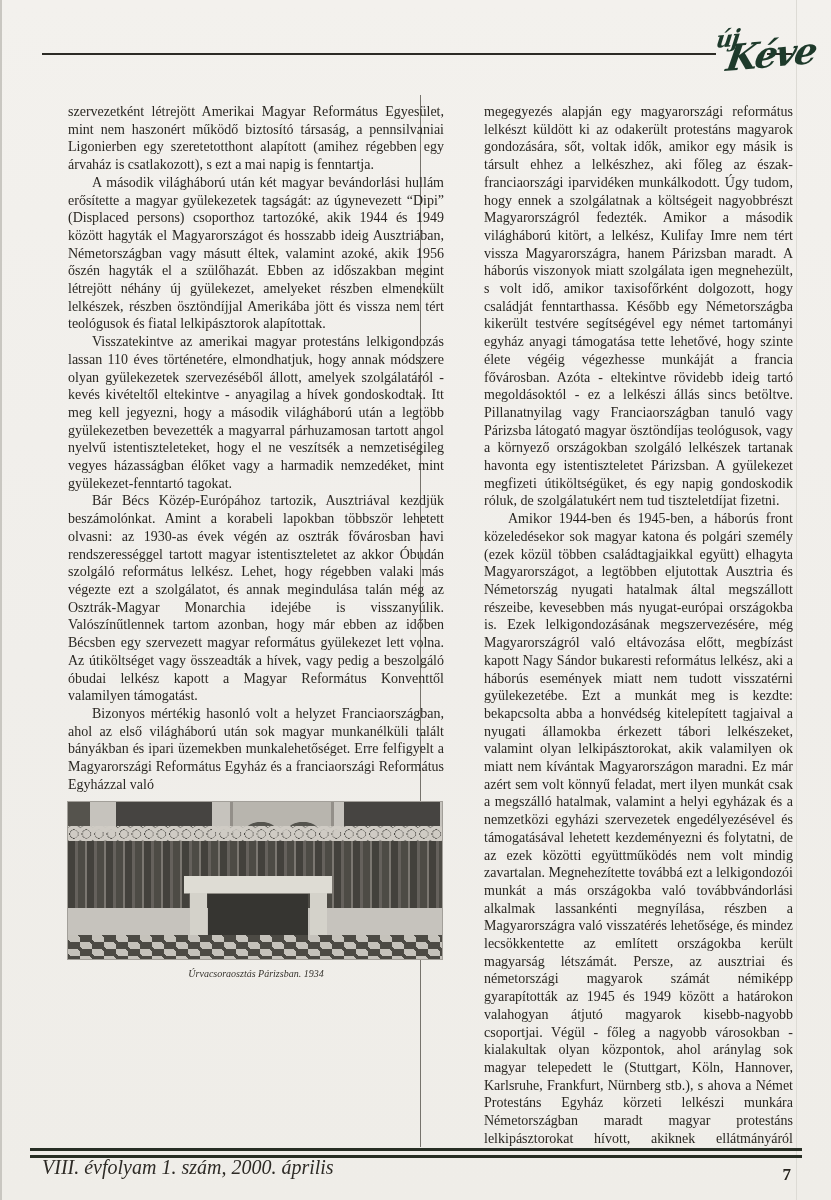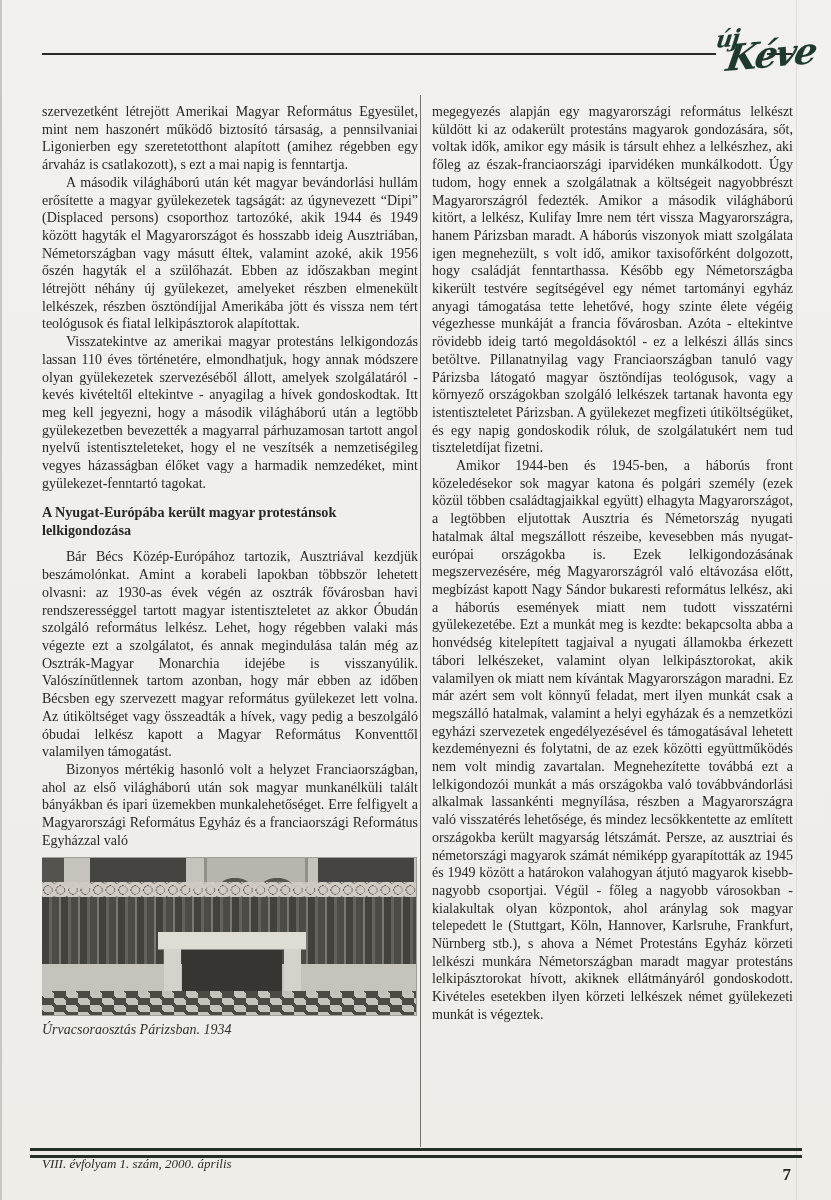--- a/index.html
+++ b/index.html
@@ -27,21 +27,21 @@
   .logo{position:absolute;left:710px;top:22px;width:95px;height:72px;color:#1e3a2b;transform:rotate(-5deg);}
   .logo span{font-style:italic;font-weight:bold;font-family:"DejaVu Serif",serif;}
   .logo-uj{position:absolute;left:8px;top:0;font-size:23px;letter-spacing:-1px;transform:skewX(-12deg);}
   .logo-keve{position:absolute;left:17px;top:12px;font-size:36px;letter-spacing:-2px;transform:skewX(-14deg);}
 
   
   .columns{
     position:absolute;left:42px;top:103px;width:751px;height:1044px;
     display:flex;gap:14px;overflow:hidden;
   }
-  .col{font-size:14px;line-height:17.7px;text-align:justify;}
+  .col{font-size:14px;line-height:17.7px;text-align:justify;margin-left:26px;}
   .col-left{flex:0 0 376px;}
   .col-right{flex:1;}
   .col p{margin:0;text-indent:24px;}
   .col p.noindent{text-indent:0;}
   .section-heading{
     margin:11px 0 9px;font-size:14.2px;font-weight:bold;line-height:18px;text-align:left;
   }
   .column-divider{position:absolute;left:420px;top:95px;width:1px;height:1052px;background:#76736c;}
 
   
@@ -66,26 +66,26 @@
   .ph-table-shadow{left:140px;top:90px;width:100px;height:50px;background:#21211e;}
   .ph-table{left:116px;top:74px;width:148px;height:17px;background:#e4e2db;box-shadow:0 1px 0 #8a877f;}
   .ph-table-leg-left{left:122px;top:91px;width:17px;height:49px;background:#d9d6ce;}
   .ph-table-leg-right{left:242px;top:91px;width:17px;height:49px;background:#d9d6ce;}
   .ph-floor{left:0;bottom:0;width:100%;height:24px;
     background:
       linear-gradient(45deg,#3a3933 25%,rgba(0,0,0,0) 25%,rgba(0,0,0,0) 75%,#3a3933 75%),
       linear-gradient(45deg,#3a3933 25%,#c7c4bd 25%,#c7c4bd 75%,#3a3933 75%);
     background-size:24px 14px;background-position:0 0,12px 7px;}
   .ph-haze{left:0;top:0;width:100%;height:100%;background:rgba(214,210,200,0.10);}
-  figcaption{margin-top:7px;font-style:italic;font-size:14px;line-height:16px;color:#35322c;}
+  figcaption{margin-top:7px;text-align:center;font-style:italic;font-size:10px;line-height:16px;color:#35322c;}
 
   
   .footer-rule{position:absolute;left:30px;right:29px;top:1148px;height:4px;
     border-top:3px solid #272e24;border-bottom:3px solid #272e24;}
-  .footer-issue{position:absolute;left:42px;top:1156px;font-style:italic;font-size:13px;color:#2e2b26;}
+  .footer-issue{position:absolute;left:42px;top:1156px;font-style:italic;font-size:20px;color:#2e2b26;}
   .footer-page{position:absolute;right:40px;top:1165px;font-weight:bold;font-size:17px;color:#26231e;}
 </style>
 </head>
 <body>
 
 <div class="page">
   <div class="edge-shadow-left"></div>
   <div class="crease-right"></div>
 
   <div class="masthead">
@@ -97,21 +97,20 @@
     </div>
   </div>
 
   <div class="column-divider"></div>
 
   <div class="columns">
     <div class="col col-left">
       <p class="noindent">szervezetként létrejött Amerikai Magyar Református Egyesület, mint nem haszonért működő biztosító társaság, a pennsilvaniai Ligonierben egy szeretetotthont alapított (amihez régebben egy árvaház is csatlakozott), s ezt a mai napig is fenntartja.</p>
       <p>A második világháború után két magyar bevándorlási hullám erősítette a magyar gyülekezetek tagságát: az úgynevezett “Dipi” (Displaced persons) csoporthoz tartozóké, akik 1944 és 1949 között hagyták el Magyarországot és hosszabb ideig Ausztriában, Németországban vagy másutt éltek, valamint azoké, akik 1956 őszén hagyták el a szülőhazát. Ebben az időszakban megint létrejött néhány új gyülekezet, amelyeket részben elmenekült lelkészek, részben ösztöndíjjal Amerikába jött és vissza nem tért teológusok és fiatal lelkipásztorok alapítottak.</p>
       <p>Visszatekintve az amerikai magyar protestáns lelkigondozás lassan 110 éves történetére, elmondhatjuk, hogy annak módszere olyan gyülekezetek szervezéséből állott, amelyek szolgálatáról - kevés kivételtől eltekintve - anyagilag a hívek gondoskodtak. Itt meg kell jegyezni, hogy a második világháború után a legtöbb gyülekezetben bevezették a magyarral párhuzamosan tartott angol nyelvű istentiszteleteket, hogy el ne veszítsék a nemzetiségileg vegyes házasságban élőket vagy a harmadik nemzedéket, mint gyülekezet-fenntartó tagokat.</p>
-      <h3 class="section-heading">A Nyugat-Európába került magyar protestánsok lelkigondozása</h3>
       <p>Bár Bécs Közép-Európához tartozik, Ausztriával kezdjük beszámolónkat. Amint a korabeli lapokban többször lehetett olvasni: az 1930-as évek végén az osztrák fővárosban havi rendszerességgel tartott magyar istentiszteletet az akkor Óbudán szolgáló református lelkész. Lehet, hogy régebben valaki más végezte ezt a szolgálatot, és annak megindulása talán még az Osztrák-Magyar Monarchia idejébe is visszanyúlik. Valószínűtlennek tartom azonban, hogy már ebben az időben Bécsben egy szervezett magyar református gyülekezet lett volna. Az útiköltséget vagy összeadták a hívek, vagy pedig a beszolgáló óbudai lelkész kapott a Magyar Református Konventtől valamilyen támogatást.</p>
       <p>Bizonyos mértékig hasonló volt a helyzet Franciaországban, ahol az első világháború után sok magyar munkanélküli talált bányákban és ipari üzemekben munkalehetőséget. Erre felfigyelt a Magyarországi Református Egyház és a franciaországi Református Egyházzal való</p>
 
       <figure>
         <div class="photo">
           <div class="ph-doorway-far"></div>
           <div class="ph-doorway-left"></div>
           <div class="ph-doorway-right"></div>
           <div class="ph-panel"></div>
           <div class="ph-crowd"></div>

